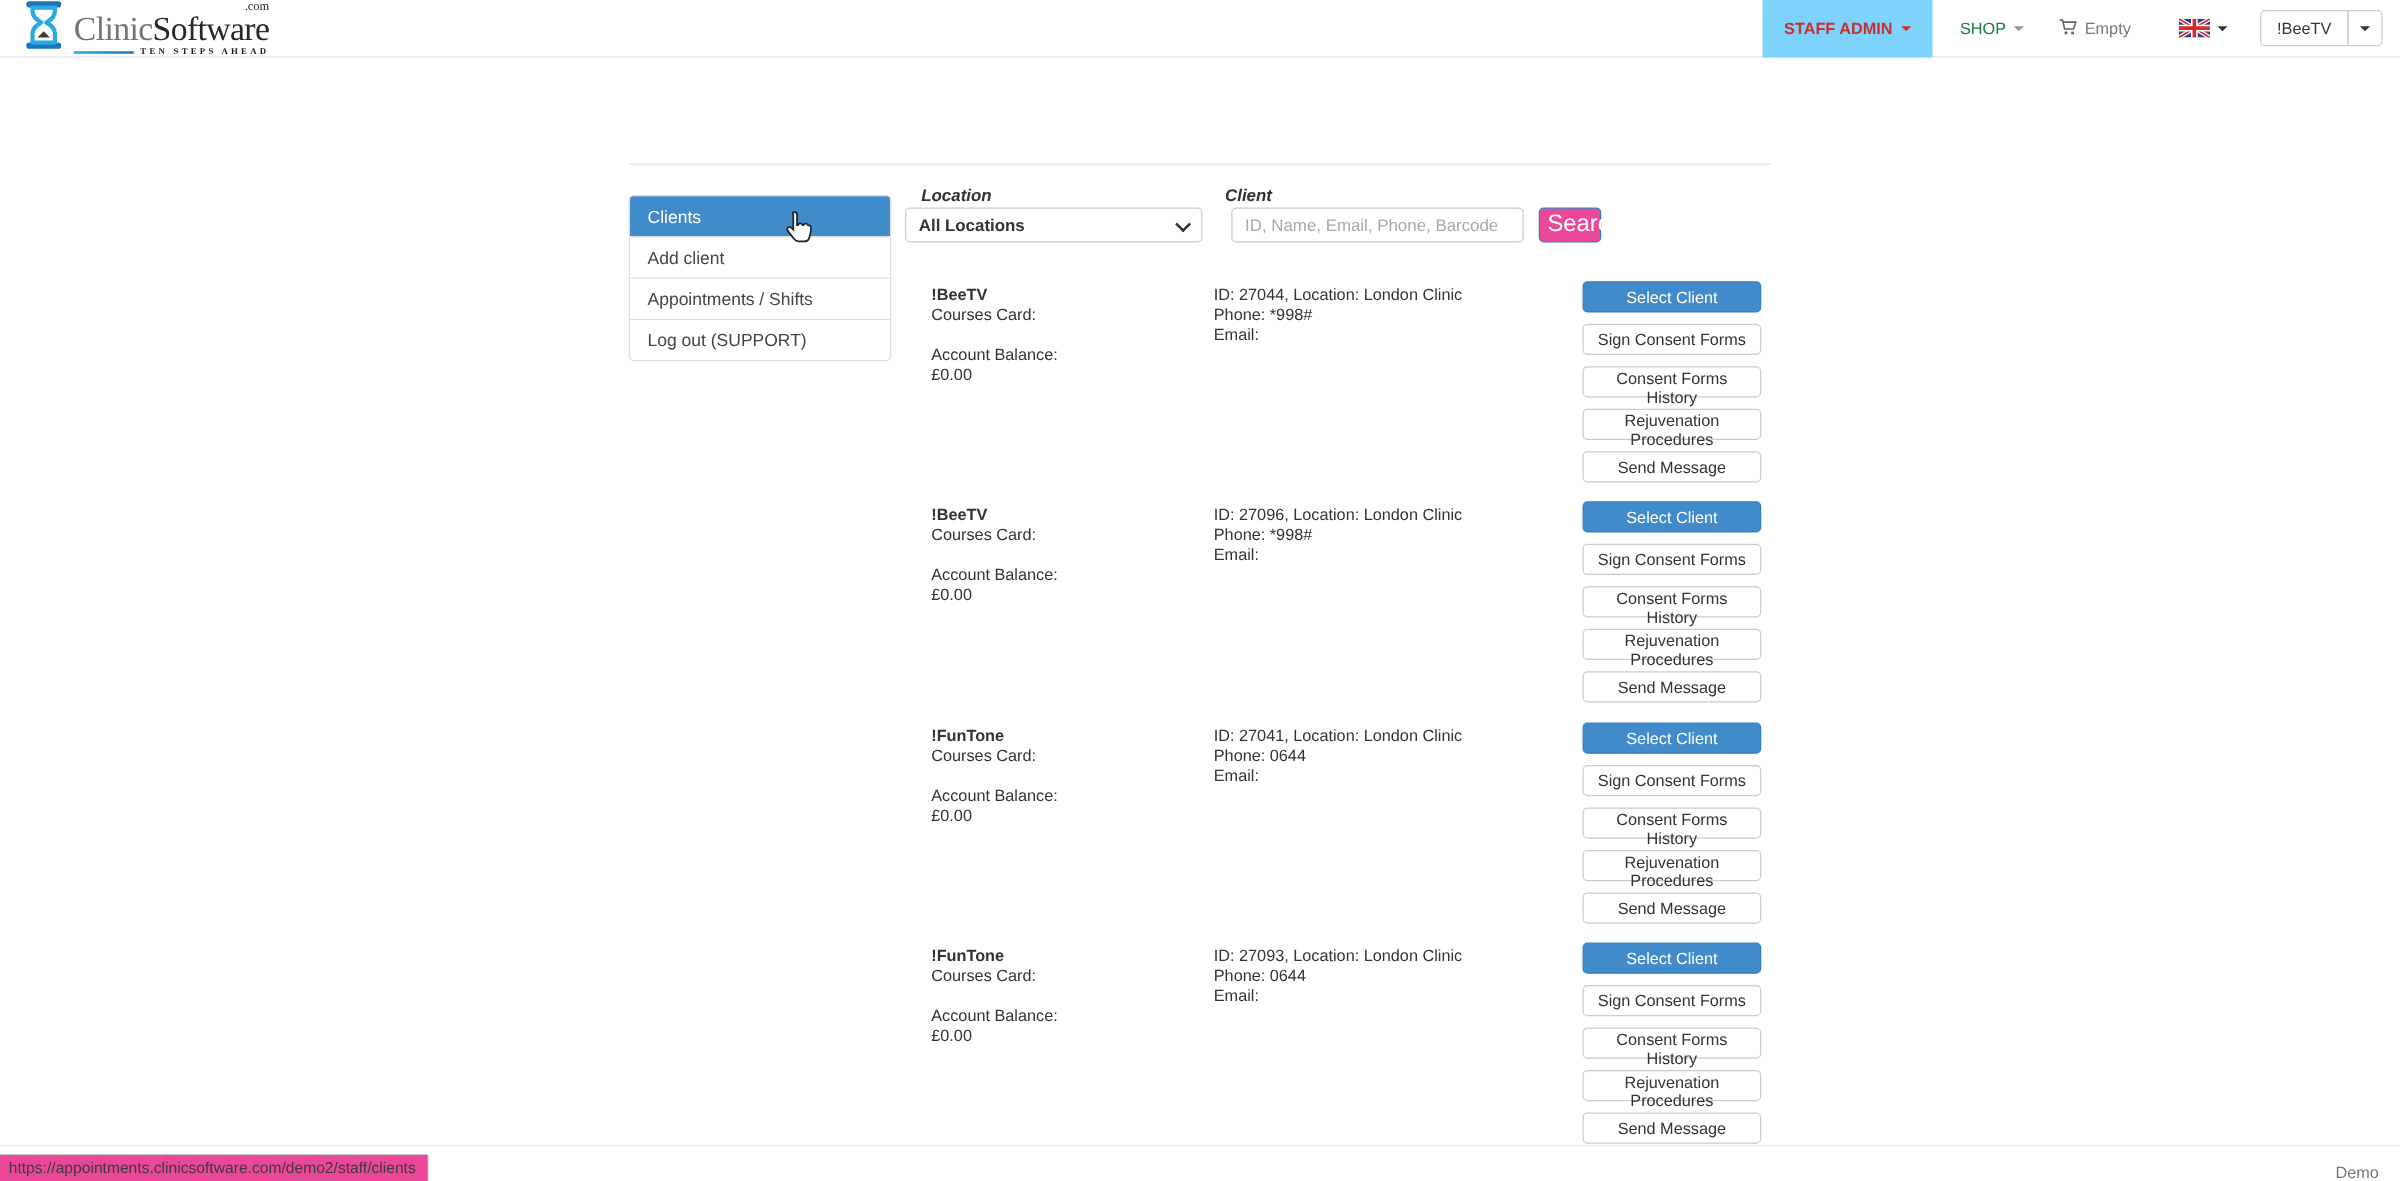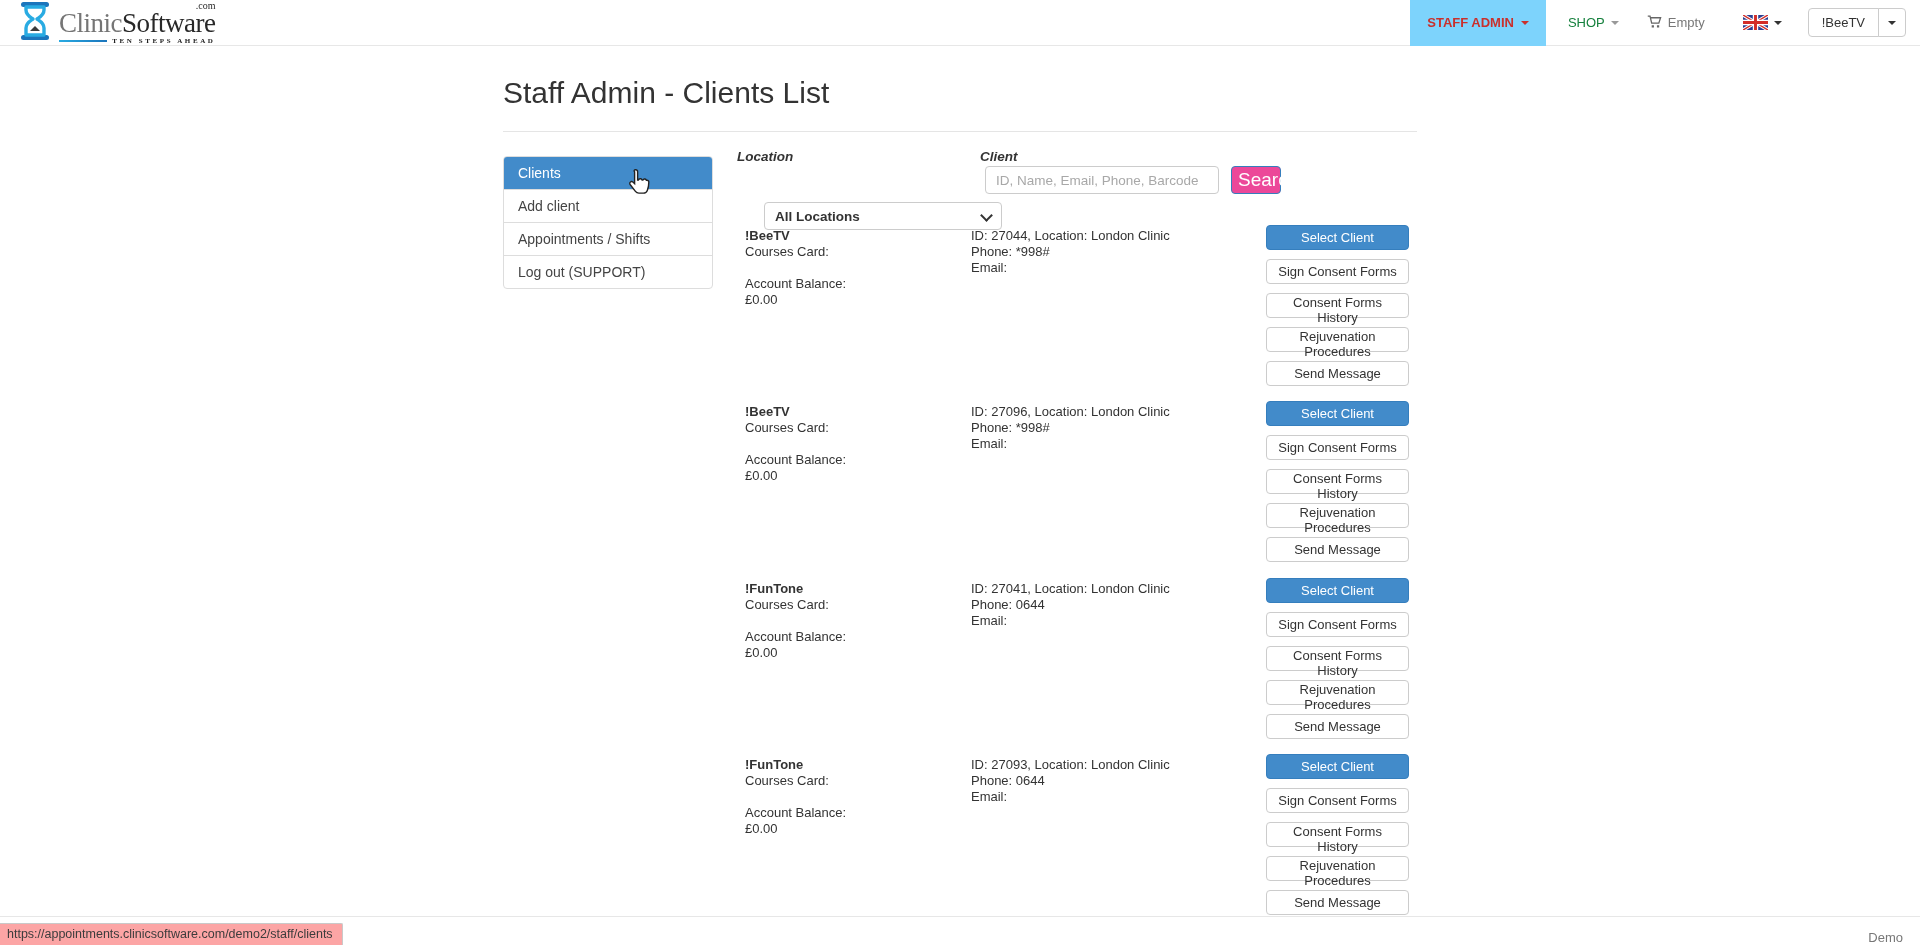--- a/index.html
+++ b/index.html
@@ -45,21 +45,21 @@
   .side-item{padding:8px 14px;font-size:14px;color:#444;border-top:1px solid #ddd;cursor:pointer;}
   .side-item:first-child{border-top:none;border-radius:3px 3px 0 0;}
   .side-item:last-child{border-radius:0 0 3px 3px;}
   .side-item.active{background:#428bca;color:#fff;border-color:#428bca;}
   .hand-cursor{position:absolute;left:626px;top:168px;z-index:5;pointer-events:none;}
 
   
   .filter-label{position:absolute;top:149px;font-size:13.5px;font-weight:bold;color:#333;font-style:italic;}
   .lbl-location{left:737px;}
   .lbl-client{left:980px;text-align:center;}
-  .select-wrap{position:absolute;left:764px;top:166px;width:238px;height:28px;margin-top:36px;}
+  .select-wrap{position:absolute;left:724px;top:166px;width:238px;height:28px;}
   .select-wrap select{width:100%;height:100%;-webkit-appearance:none;appearance:none;
     border:1px solid #ccc;border-radius:4px;background:#fff;padding:0 26px 0 10px;
     font-size:13.5px;font-weight:bold;color:#333;font-family:inherit;cursor:pointer;}
   .select-chev{position:absolute;right:11px;top:9px;width:7px;height:7px;
     border-right:2px solid #333;border-bottom:2px solid #333;transform:rotate(45deg);pointer-events:none;}
   .client-input{position:absolute;left:985px;top:166px;width:234px;height:28px;box-sizing:border-box;
     border:1px solid #ccc;border-radius:4px;padding:0 10px;font-size:13.5px;color:#333;font-family:inherit;}
   .client-input::placeholder{color:#a8a8a8;opacity:1;}
   .search-btn{position:absolute;left:1231px;top:166px;width:50px;height:28px;
     background:#ec4899;border:1px solid #357ebd;border-radius:4px;color:#fff;
@@ -77,21 +77,21 @@
   .cr-email{left:971px;top:35px;}
   .row-btn{position:absolute;left:1266px;width:143px;height:25px;border-radius:4px;
     font-size:13px;font-family:inherit;background:#fff;border:1px solid #ccc;color:#333;cursor:pointer;}
   .row-btn.primary{background:#428bca;border-color:#357ebd;color:#fff;}
   .rb0{top:0;}.rb1{top:34px;}.rb2{top:68px;}.rb3{top:102px;}.rb4{top:136px;}
 
   
   .footer{position:absolute;left:0;right:0;top:916px;height:29px;border-top:1px solid #e7e7e7;
     display:flex;align-items:flex-end;justify-content:flex-end;padding-right:17px;
     box-sizing:border-box;color:#777;font-size:13px;background:#fff;}
-  .statusbar{position:absolute;left:0;bottom:0;z-index:10;background:#fca5a5;
+  .statusbar{position:absolute;left:0;bottom:0;z-index:10;background:#ec4899;
     border:1px solid #c9c9c9;border-left:none;border-bottom:none;border-top-right-radius:2px;
     padding:3px 9px 4px 7px;font-size:12.5px;color:#3c3c3c;white-space:nowrap;}
 </style>
 </head>
 <body>
 
 <div class="viewport">
 
   <div class="header">
     <div class="logo">
@@ -150,21 +150,20 @@
     </div>
 
     <div class="user-group">
       <button class="user-btn">!BeeTV</button>
       <button class="user-caret-btn">
         <span class="caret"></span>
       </button>
     </div>
   </div>
 
-  <h1 class="page-title" style="font-weight:normal;margin:0;">Staff Admin - Clients List</h1>
   <div class="title-divider"></div>
 
   <div class="sidebar">
     <div class="side-item active">Clients</div>
     <div class="side-item">Add client</div>
     <div class="side-item">Appointments / Shifts</div>
     <div class="side-item">Log out (SUPPORT)</div>
   </div>
 
   <span class="hand-cursor">

